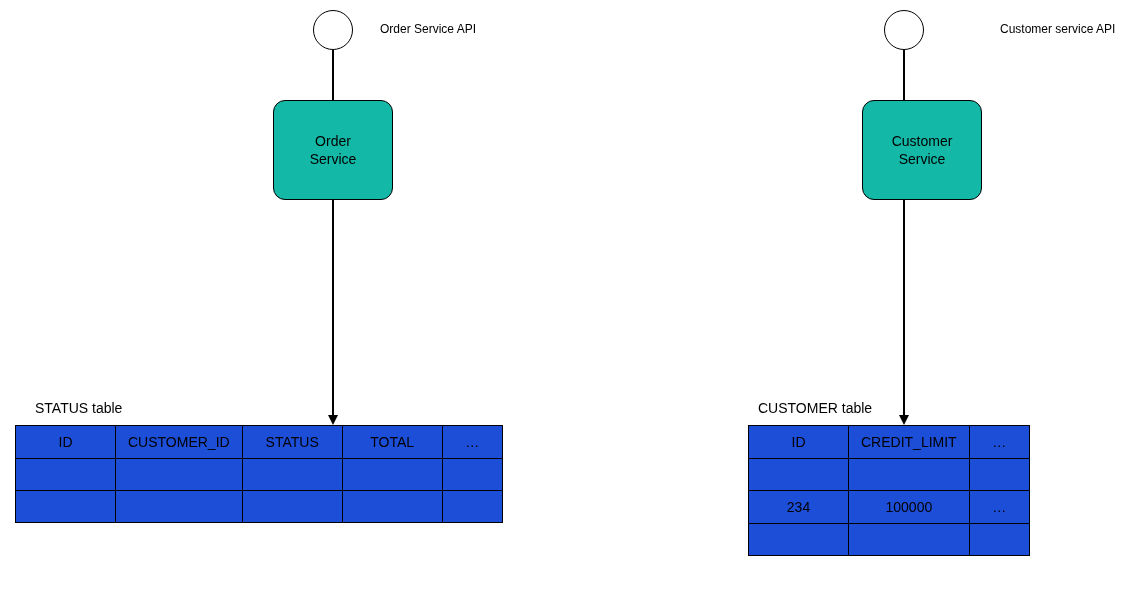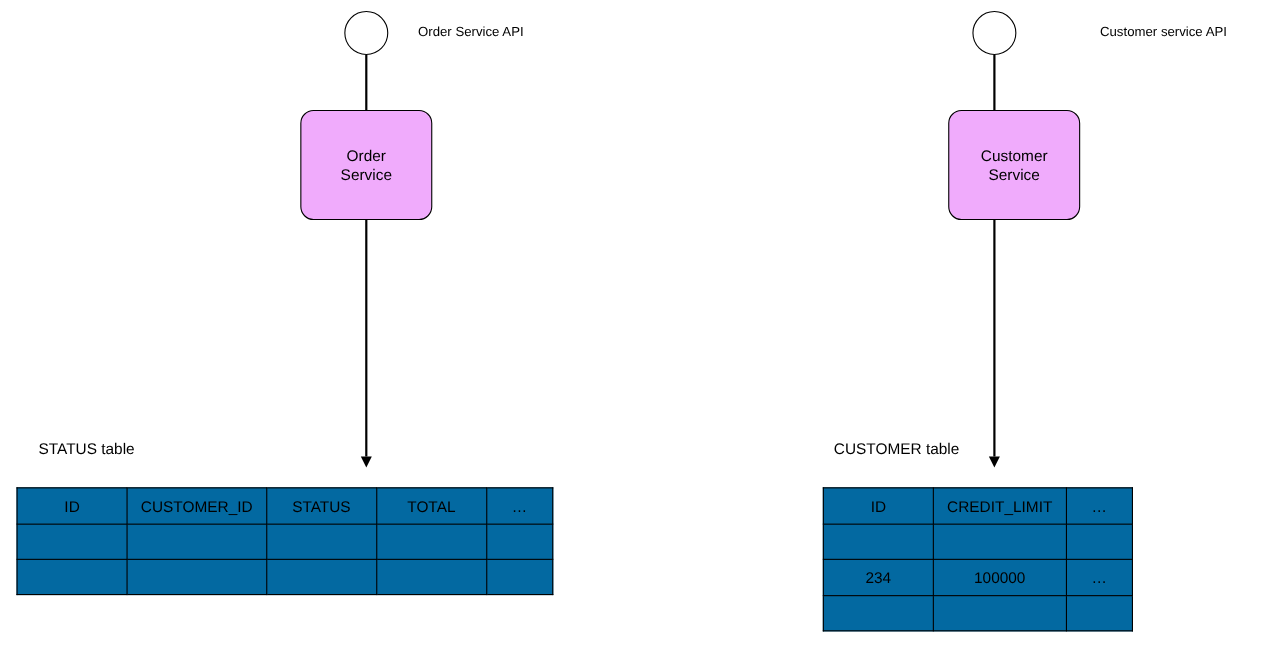--- a/index.html
+++ b/index.html
@@ -32,21 +32,21 @@
       position: absolute;
       font-size: 12px;
       white-space: nowrap;
     }
     .service-box {
       position: absolute;
       width: 120px;
       height: 100px;
       border: 1.5px solid #000;
       border-radius: 12px;
-      background: #f0abfc;
+      background: #14b8a6;
       display: flex;
       flex-direction: column;
       align-items: center;
       justify-content: center;
       text-align: center;
       font-size: 14px;
       line-height: 1.3;
     }
     .connector {
       position: absolute;
@@ -61,22 +61,21 @@
       border-right: 5px solid transparent;
       border-top: 10px solid #000;
     }
     .table-label {
       position: absolute;
       font-size: 14px;
     }
     .data-table {
       position: absolute;
       border-collapse: collapse;
-      background: #0369a1;
-      margin-top: 18px;
+      background: #1d4ed8;
     }
     .data-table td,
     .data-table th {
       border: 1.5px solid #000;
       padding: 8px 12px;
       text-align: center;
       font-weight: normal;
       height: 32px;
       min-width: 100px;
       font-size: 14px;

